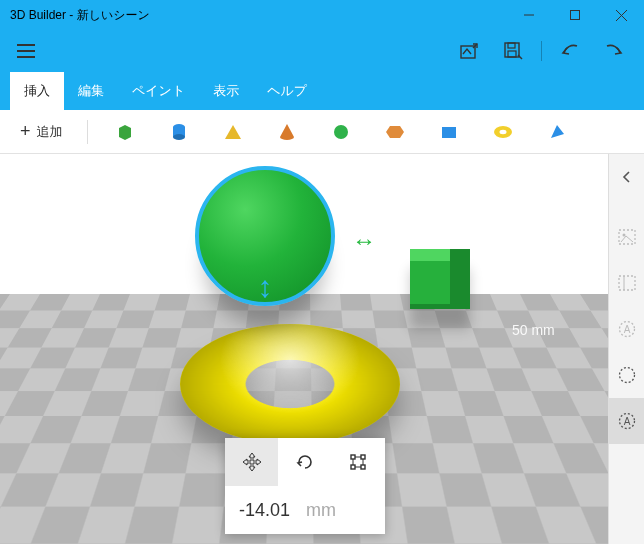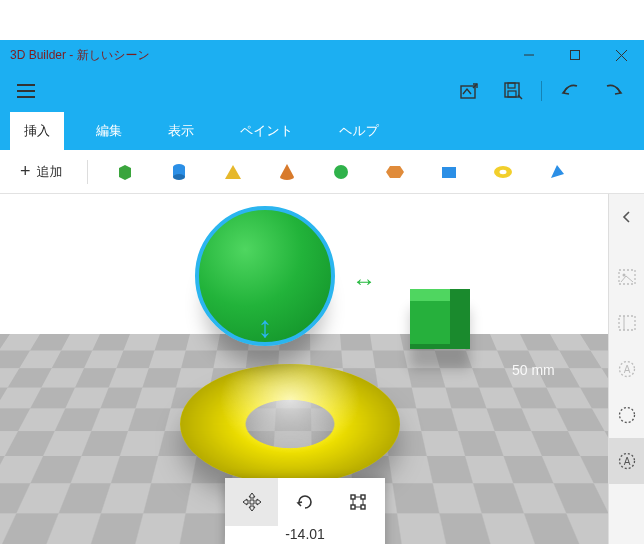--- a/index.html
+++ b/index.html
@@ -1,29 +1,29 @@
 <!DOCTYPE html>
 <html><head>
 <meta charset="utf-8">
 <style>
 * { margin: 0; padding: 0; box-sizing: border-box; }
 body { font-family: "Yu Gothic UI", "Meiryo", sans-serif; font-size: 13px; color: #333; background: #fff; width: 644px; height: 544px; overflow: hidden; }
 
-.titlebar { height: 30px; background: #1caff2; display: flex; align-items: center; padding-left: 10px; color: #7f1d1d; font-size: 12px; margin-top: 40px; }
+.titlebar { height: 30px; background: #1caff2; display: flex; align-items: center; padding-left: 10px; color: #000000; font-size: 12px; }
 .titlebar .title { flex: 1; }
 .titlebar .wbtn { width: 46px; height: 30px; display: flex; align-items: center; justify-content: center; }
 
 .cmdbar { height: 42px; background: #1caff2; display: flex; align-items: center; padding: 0 8px; }
 .cmdbar .hamb { width: 36px; display: flex; flex-direction: column; gap: 4px; align-items: center; justify-content: center; }
 .cmdbar .hamb span { display: block; width: 18px; height: 2px; background: #333; }
 .cmdbar .spacer { flex: 1; }
 .cmdbar .cbtn { width: 44px; height: 42px; display: flex; align-items: center; justify-content: center; }
 .cmdbar .sep { width: 1px; height: 20px; background: rgba(0,0,0,.25); margin: 0 6px; }
 
-.tabbar { height: 38px; background: #1caff2; display: flex; align-items: flex-end; padding-left: 10px; gap: 18px; color: #fff; font-size: 13px; }
+.tabbar { height: 38px; background: #1caff2; display: flex; align-items: flex-end; padding-left: 10px; color: #fff; font-size: 13px; }
 .tabbar .tab { padding: 10px 14px 10px; cursor: default; }
 .tabbar .tab.active { background: #fff; color: #222; }
 
 .shapetool { height: 44px; border-bottom: 1px solid #e2e2e2; background: #fff; display: flex; align-items: center; padding: 0 10px; gap: 8px; }
 .shapetool .addbtn { display: flex; align-items: center; gap: 6px; padding: 0 10px; height: 36px; }
 .shapetool .vsep { width: 1px; height: 24px; background: #ddd; margin: 0 6px; }
 .shapetool .shp { width: 46px; height: 40px; display: flex; align-items: center; justify-content: center; }
 
 .viewport { position: relative; height: 390px; background: #fff; }
 .canvas { position: absolute; top: 0; left: 0; right: 36px; bottom: 0; overflow: hidden; }
@@ -44,21 +44,21 @@
 
 .cube { position: absolute; left: 410px; top: 95px; width: 60px; height: 60px; background: #26b03c;
   box-shadow: inset -20px -5px 0 #1a8a2d, inset 0 12px 0 #4fd660, 0 20px 12px rgba(0,0,0,.2); }
 
 .meas { position: absolute; color: rgba(255,255,255,.9); font-size: 14px; font-weight: 500; }
 
 .tpanel { position: absolute; left: 225px; bottom: 10px; width: 160px; height: 96px; background: #fff; box-shadow: 0 2px 10px rgba(0,0,0,.25); }
 .tpanel .row1 { height: 48px; display: flex; }
 .tpanel .tbtn { flex: 1; display: flex; align-items: center; justify-content: center; }
 .tpanel .tbtn.active { background: #e8e8e8; }
-.tpanel .row2 { height: 48px; display: flex; align-items: center; padding: 0 14px; gap: 6px; font-size: 14px; flex-direction: column; }
+.tpanel .row2 { height: 48px; display: flex; align-items: center; padding: 0 14px; gap: 16px; font-size: 18px; }
 .tpanel .unit { color: #aaa; }
 
 .rside { position: absolute; top: 0; right: 0; width: 36px; height: 100%; background: #f4f4f4; border-left: 1px solid #ddd; display: flex; flex-direction: column; align-items: center; }
 .rside .rb { width: 36px; height: 46px; display: flex; align-items: center; justify-content: center; }
 .rside .rb.active { background: #dcdcdc; }
 .rside .sel { writing-mode: vertical-rl; font-size: 13px; color: #444; padding: 10px 0; }
 .rside .gap { flex: 1; }
 .muted { opacity: .35; }
 </style>
 </head>
@@ -118,22 +118,22 @@
     <svg width="22" height="18">
         <path d="M4 4 A10 10 0 0 1 17 11" fill="none" stroke="#333" stroke-width="1.6"></path>
         <path d="M14 6 L18 11 L12 12" fill="none" stroke="#333" stroke-width="1.6"></path>
       </svg>
   </div>
 </div>
 
 <div class="tabbar">
   <div class="tab active">挿入</div>
   <div class="tab">編集</div>
+  <div class="tab">ペイント</div>
   <div class="tab">表示</div>
-  <div class="tab">ペイント</div>
   <div class="tab">ヘルプ</div>
 </div>
 
 <div class="shapetool">
   <div class="addbtn">
     <span style="font-size:18px;">+</span>
     <span>追加</span>
   </div>
   <div class="vsep"></div>
   <div class="shp">

